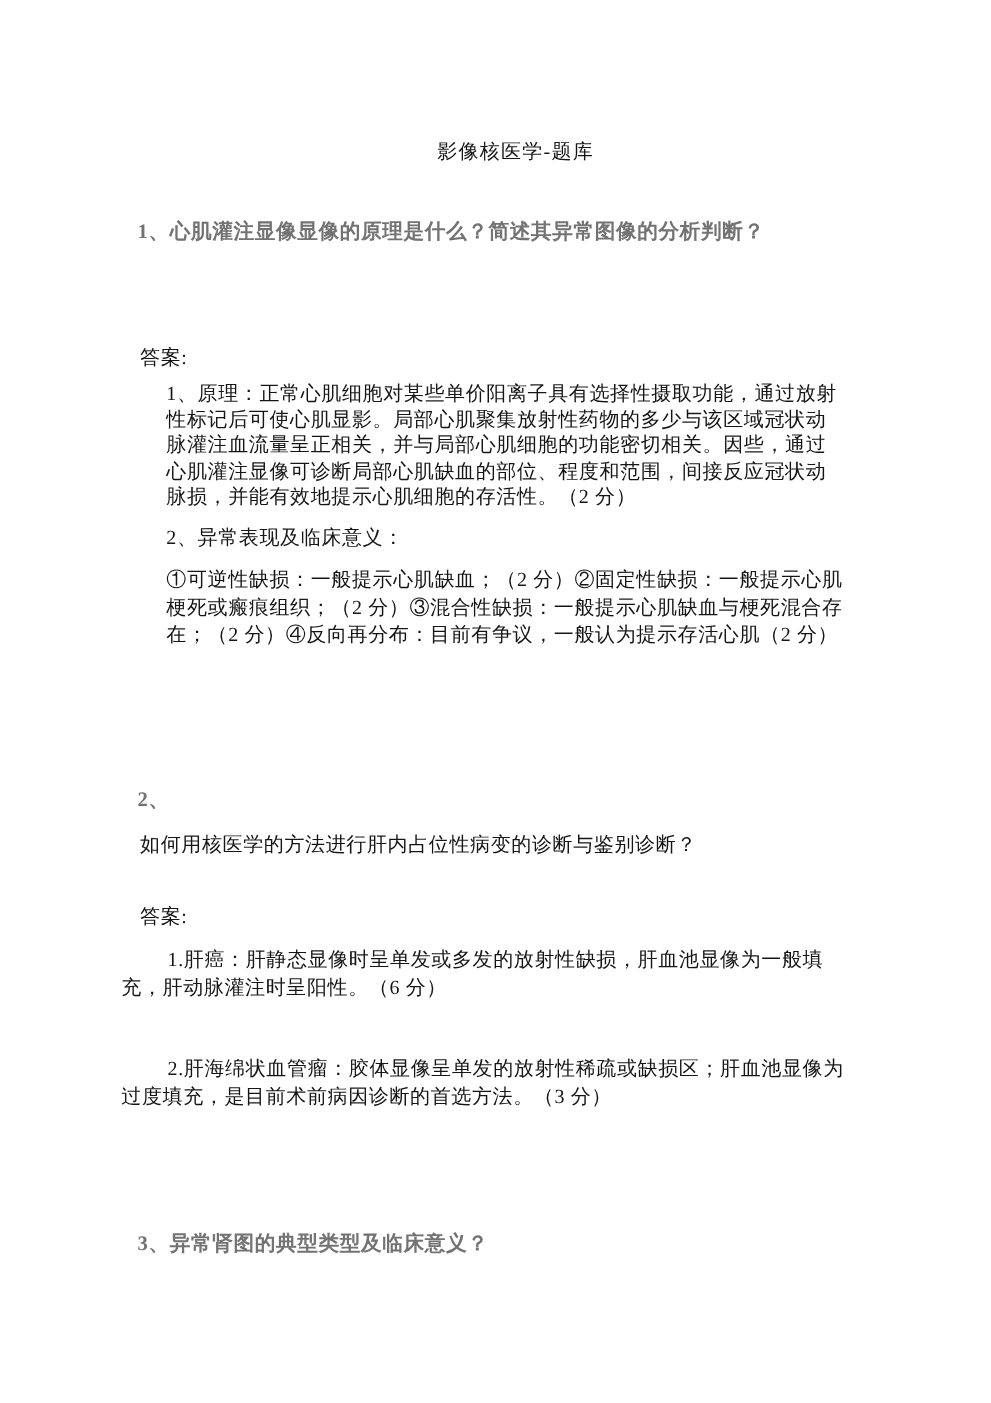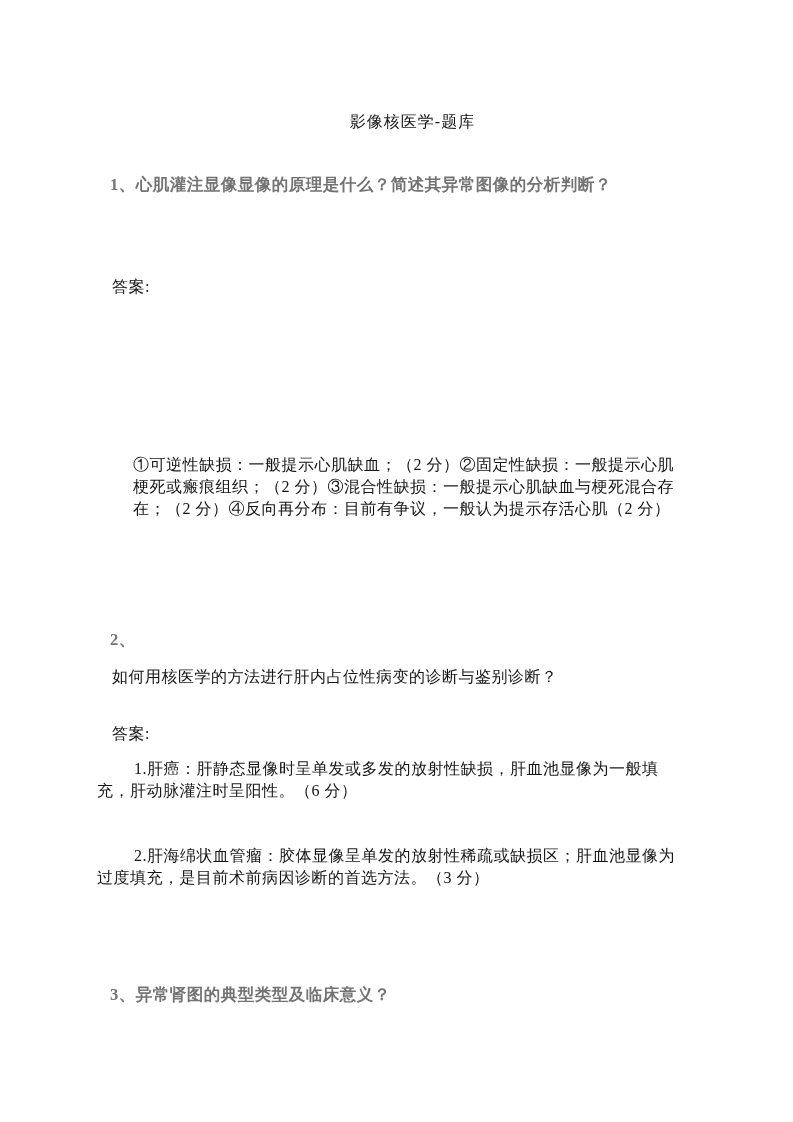--- a/index.html
+++ b/index.html
@@ -57,21 +57,27 @@
 <body>
 
 <div class="page">
 
   <div class="abs doc-title">影像核医学-题库</div>
 
   <div class="abs heading q1-heading">1、心肌灌注显像显像的原理是什么？简述其异常图像的分析判断？</div>
 
   <div class="abs body-text q1-answer-label">答案:</div>
 
+  <div class="abs body-text q1-principle">1、原理：正常心肌细胞对某些单价阳离子具有选择性摄取功能，通过放射
+性标记后可使心肌显影。局部心肌聚集放射性药物的多少与该区域冠状动
+脉灌注血流量呈正相关，并与局部心肌细胞的功能密切相关。因些，通过
+心肌灌注显像可诊断局部心肌缺血的部位、程度和范围，间接反应冠状动
+脉损，并能有效地提示心肌细胞的存活性。（2 分）</div>
 
+  <div class="abs body-text q1-abnormal-heading">2、异常表现及临床意义：</div>
 
   <div class="abs body-text q1-abnormal">①可逆性缺损：一般提示心肌缺血；（2 分）②固定性缺损：一般提示心肌
 梗死或瘢痕组织；（2 分）③混合性缺损：一般提示心肌缺血与梗死混合存
 在；（2 分）④反向再分布：目前有争议，一般认为提示存活心肌（2 分）</div>
 
   <div class="abs heading q2-number">2、</div>
 
   <div class="abs body-text q2-question">如何用核医学的方法进行肝内占位性病变的诊断与鉴别诊断？</div>
 
   <div class="abs body-text q2-answer-label">答案:</div>

